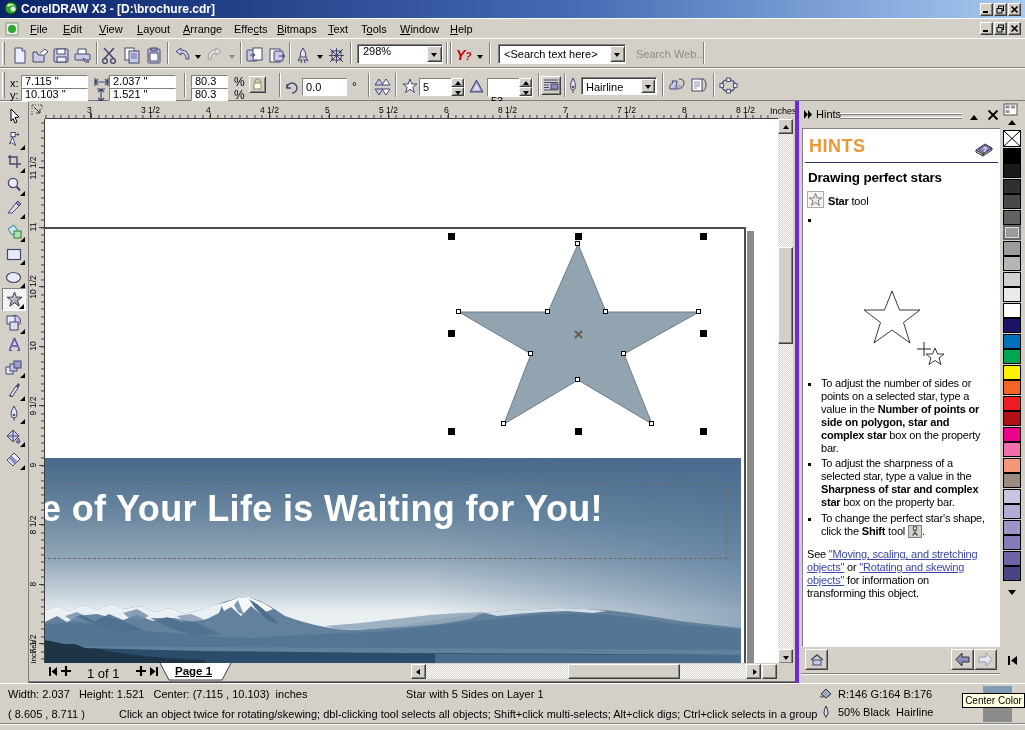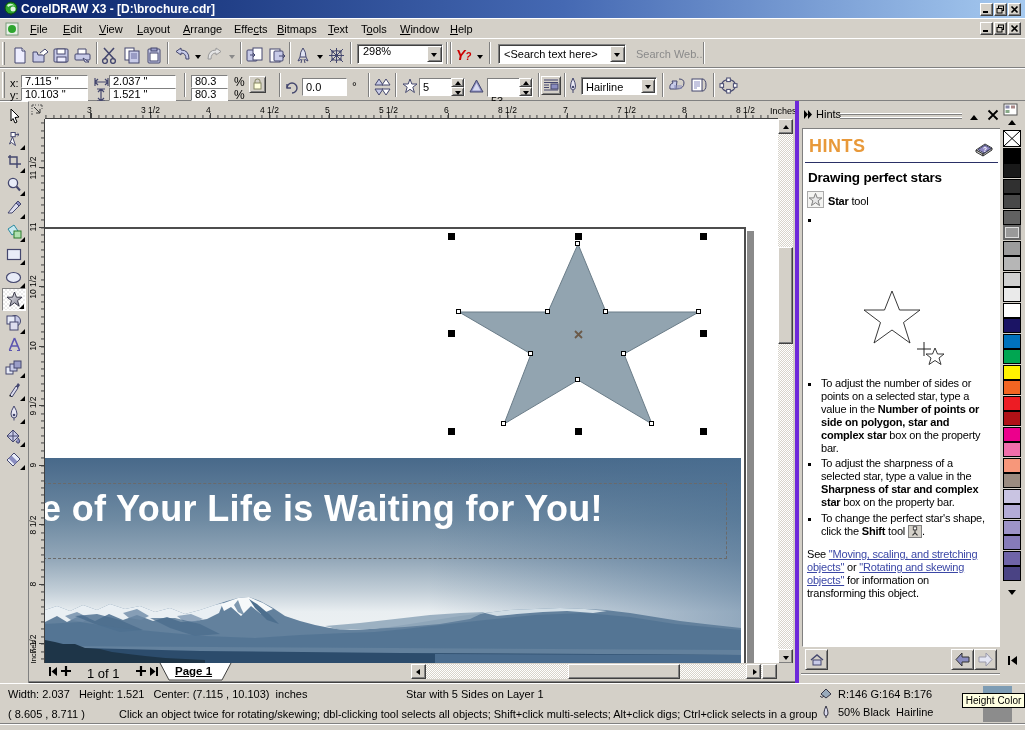--- a/index.html
+++ b/index.html
@@ -729,15 +729,15 @@
     </svg>
   <div class="abs" style="left:838px;top:4px">R:146 G:164 B:176</div>
   <svg class="abs" style="left:820px;top:21px" width="12" height="14" viewBox="0 0 12 14">
       <path d="M6 1 Q8 5 8 8 Q8 11 6 11 Q4 11 4 8 Q4 5 6 1 Z" fill="#dde" stroke="#334"></path>
       <path d="M6 11 L6 13" stroke="#334"></path>
     </svg>
   <div class="abs" style="left:838px;top:22px">50% Black&nbsp;&nbsp;Hairline</div>
 
   <div class="abs" style="left:983px;top:2px;width:29px;height:8px;background:#7d9cb4"></div>
   <div class="abs" style="left:983px;top:23px;width:29px;height:15px;background:#8c8c8c"></div>
-  <div class="abs" style="left:962px;top:9px;width:63px;height:15px;background:#ffffe1;border:1px solid #000;font-size:10px;line-height:13px;text-align:center;white-space:nowrap">Height Color</div>
+  <div class="abs" style="left:962px;top:9px;width:63px;height:15px;background:#ffffe1;border:1px solid #000;font-size:10px;line-height:13px;text-align:center;white-space:nowrap">Center Color</div>
   <div class="abs" style="left:0;top:39px;width:1025px;height:2px;border-top:1px solid #808080;border-bottom:1px solid #fff"></div>
 </div>
 
 </body></html>

